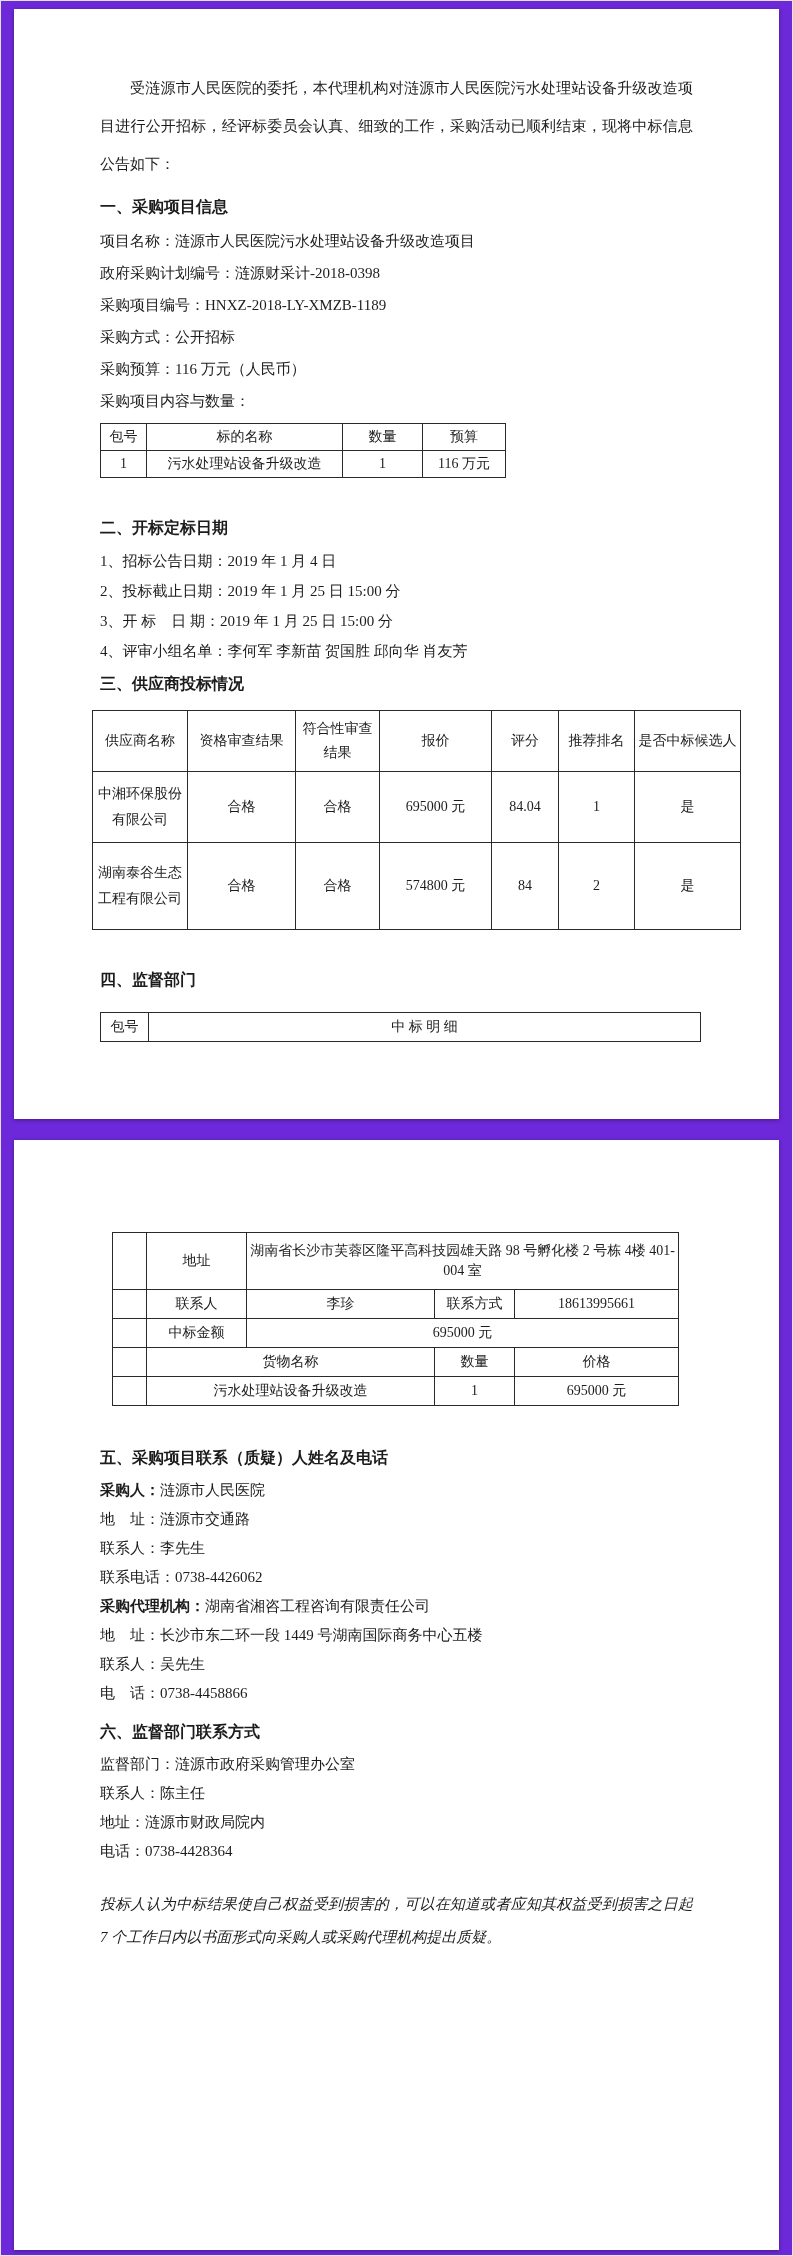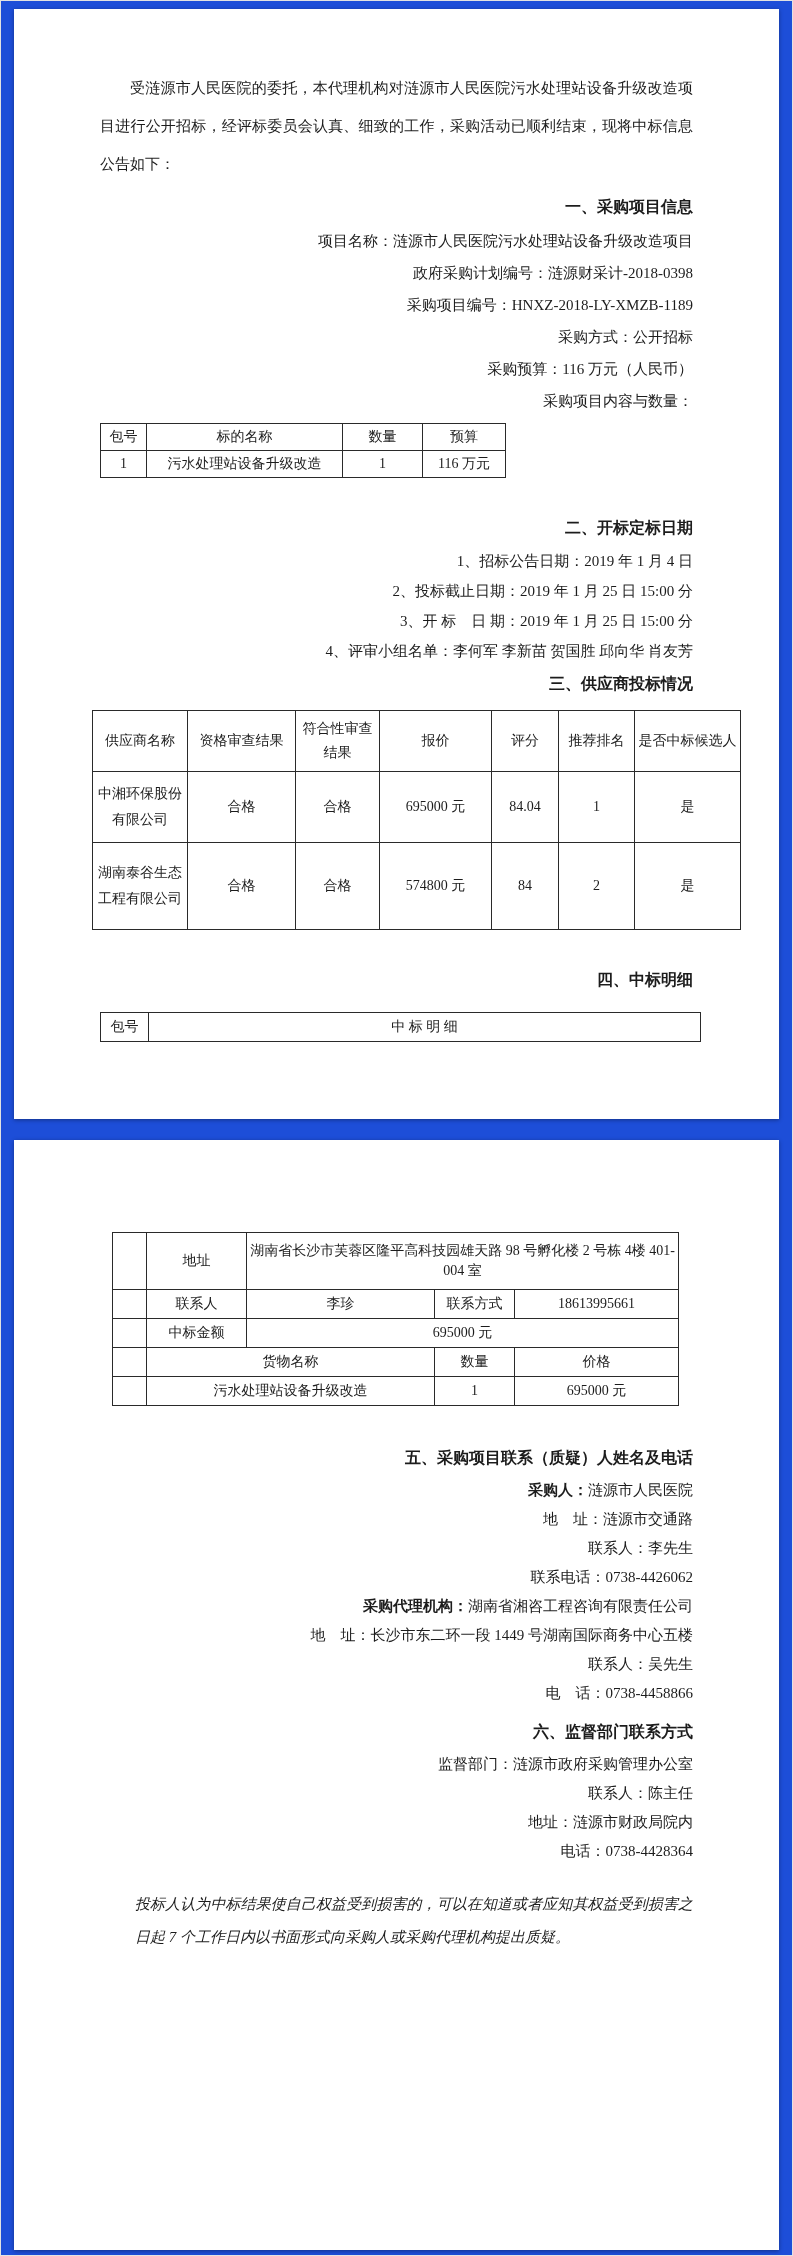--- a/index.html
+++ b/index.html
@@ -6,40 +6,40 @@
   body{
     background:#c9c9c9;
     font-family:"Liberation Serif","DejaVu Serif",serif;
     color:#1c1c1c;
     -webkit-font-smoothing:antialiased;
   }
   .viewport{
     width:793px;height:2256px;
     box-sizing:border-box;
     border:1px solid #e2e2e2;
-    background:#1d4ed8;
+    background:#6d28d9;
     overflow:hidden;
   }
   .page{
     width:765px;height:1110px;
     margin:0 auto;
     background:#ffffff;
     box-shadow:0 1px 4px rgba(0,0,0,.38);
     box-sizing:border-box;
     overflow:hidden;
   }
   .page1{margin-top:8px;}
   .page2{margin-top:21px;}
   .content{
     padding:0 86px;
     box-sizing:border-box;
   }
   .pad-top-p1{height:60px;}
   .pad-top-p2{height:92px;}
-  p{margin:0;text-align:right;}
+  p{margin:0;}
   .intro{
     font-size:15px;line-height:38px;
     text-indent:2em;
     text-align:justify;
   }
   .heading{
     font-size:16px;font-weight:bold;
     line-height:36px;margin-top:6px;
   }
   .info-line{font-size:15px;line-height:32px;}
@@ -65,21 +65,20 @@
   .cont-table{width:566px;margin-left:12px;}
   .cont-table td{height:24px;line-height:20px;}
   .cont-table .addr-row td{height:52px;}
   .gap26{height:26px;}
   .gap28{height:28px;}
   .gap22{height:22px;}
   .closing{
     font-size:15px;line-height:33px;
     font-style:italic;
     text-align:justify;
-    margin-left:35px;
   }
 </style>
 </head>
 <body>
 
 <div class="viewport">
 
   <div class="page page1">
     <div class="content">
       <div class="pad-top-p1"></div>
@@ -161,21 +160,21 @@
           <td>合格</td>
           <td>574800 元</td>
           <td>84</td>
           <td>2</td>
           <td>是</td>
         </tr>
       </tbody>
         </table>
 
       <div class="gap26"></div>
-      <p class="heading">四、中标明细</p>
+      <p class="heading">四、监督部门</p>
 
       <table class="award-table">
         <colgroup>
             <col style="width:48px">
             <col style="width:200px">
             <col style="width:352px">
           </colgroup>
         <tbody>
             <tr>
           <td>包号</td>

